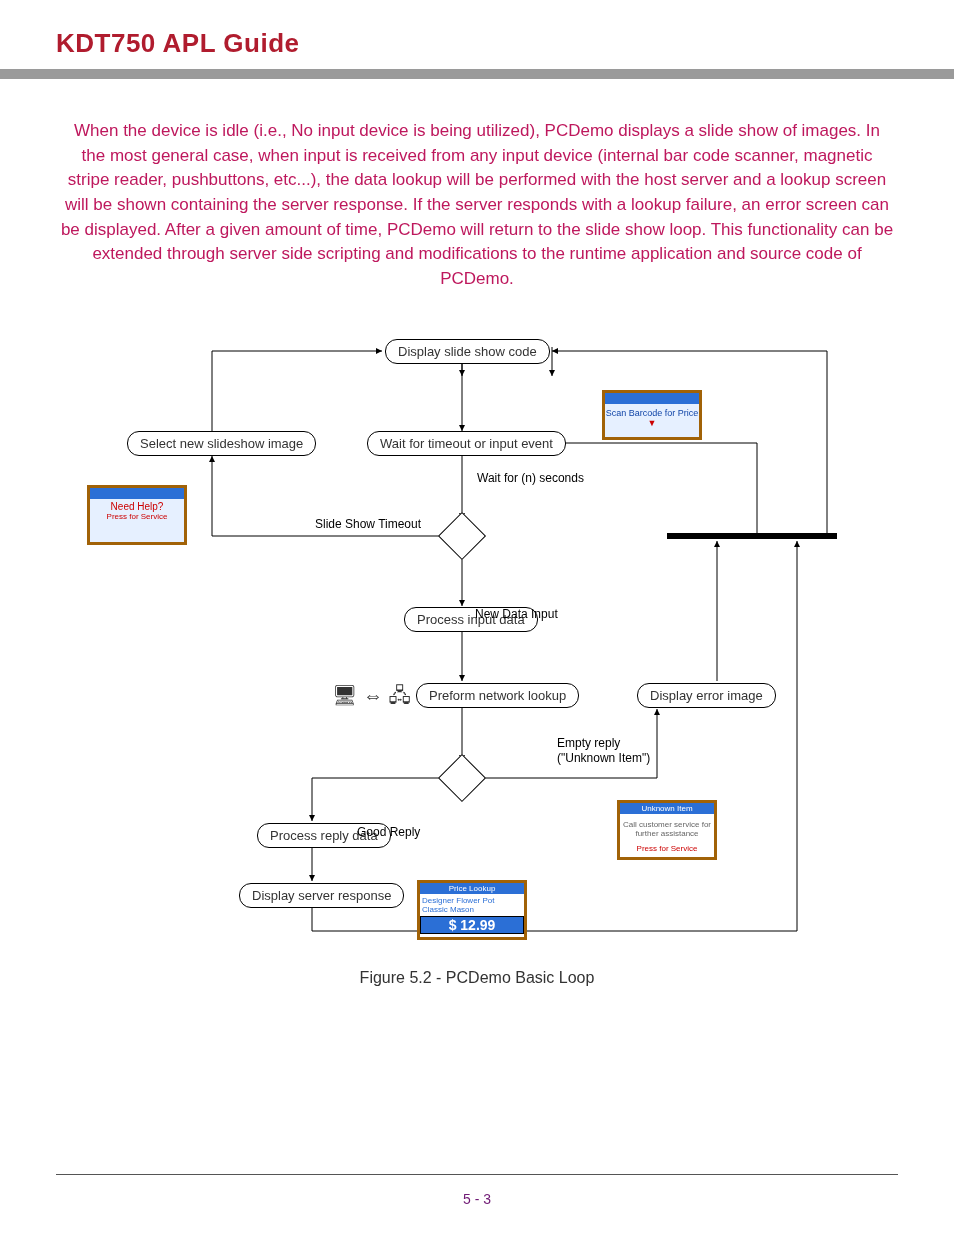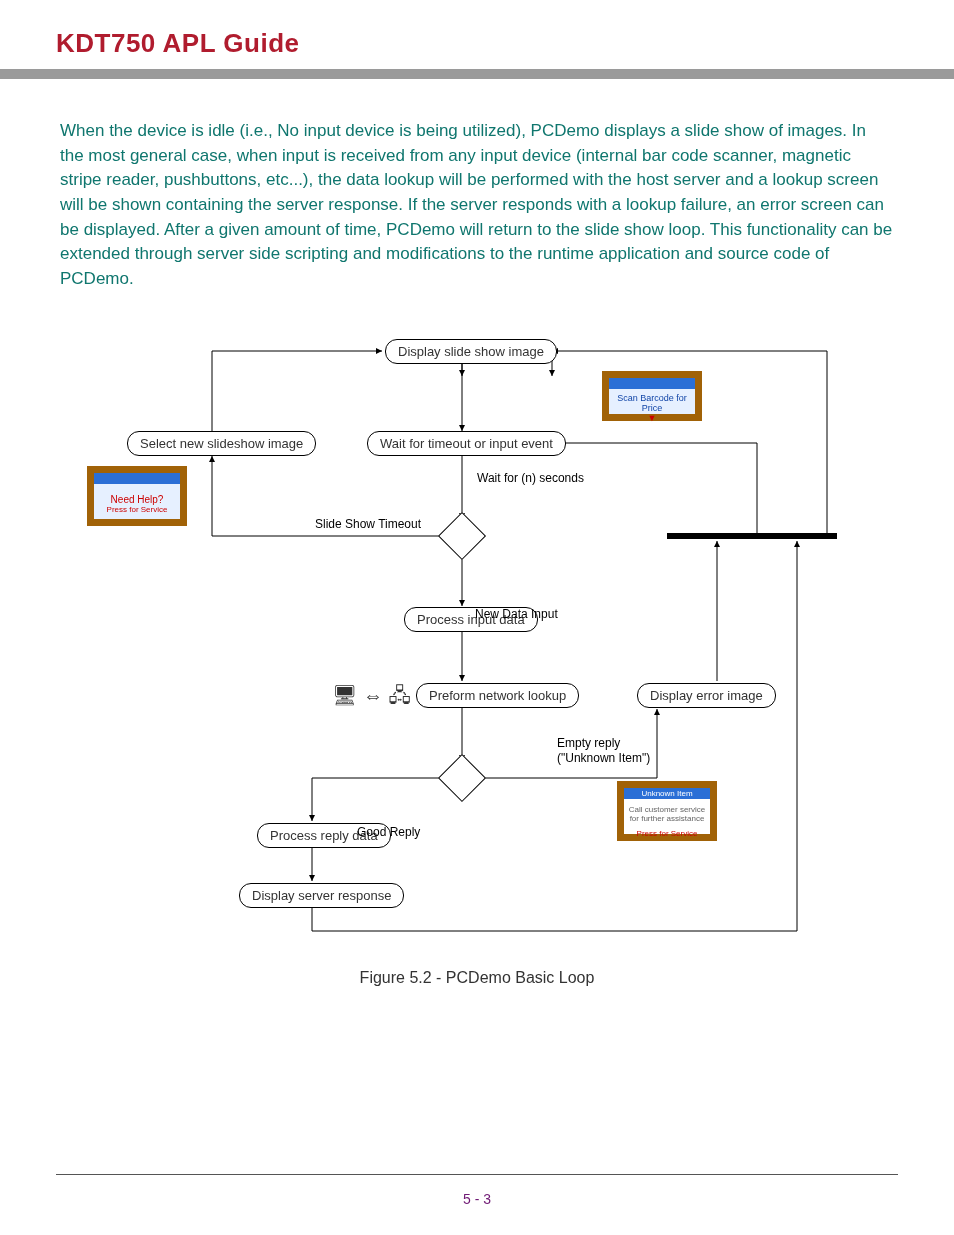--- a/index.html
+++ b/index.html
@@ -22,21 +22,22 @@
   }
   .rule {
     height: 10px;
     background: #9a9a9a;
     width: 100%;
   }
   .bodytext {
     padding: 40px 60px 0 60px;
     font-size: 17px;
     line-height: 1.45;
-    color: #0f766e;
+    color: #be185d;
+    text-align: center;
   }
   .figure-wrap {
     position: relative;
     margin: 30px auto 0 auto;
     width: 840px;
     height: 640px;
   }
   .node {
     position: absolute;
     background: #fff;
@@ -55,24 +56,25 @@
     background: #fff;
   }
   .label {
     position: absolute;
     font-size: 12px;
     color: #000;
     white-space: nowrap;
   }
   .thumb {
     position: absolute;
-    border: 7px solid #a16207;
+    border: 3px solid #a16207;
     background: #e6f0ff;
     font-size: 9px;
     text-align: center;
+    margin-top: 19px;
   }
   .thumb .bar { background: #2b6fd6; color: #fff; font-size: 8px; padding: 1px 0; }
   .caption {
     text-align: center;
     font-weight: 400;
     font-size: 16px;
     margin-top: 8px;
   }
   .footer-line {
     position: absolute;
@@ -146,21 +148,21 @@
 
     <line x1="495" y1="122" x2="700" y2="122" stroke="#000"></line>
     <line x1="700" y1="122" x2="700" y2="212" stroke="#000"></line>
 
     <rect x="610" y="212" width="170" height="6" fill="#000"></rect>
 
     <line x1="770" y1="212" x2="770" y2="30" stroke="#000"></line>
     <line x1="770" y1="30" x2="495" y2="30" stroke="#000" marker-end="url(#ah)"></line>
   </svg>
 
-  <div class="node" style="left:328px; top:18px;">Display slide show image</div>
+  <div class="node" style="left:328px; top:18px;">Display slide show code</div>
   <div class="node" style="left:310px; top:110px;">Wait for timeout or input event</div>
   <div class="node" style="left:70px; top:110px;">Select new slideshow image</div>
   <div class="diamond" style="left:388px; top:198px;"></div>
   <div class="node" style="left:347px; top:286px;">Process input data</div>
   <div class="node" style="left:332px; top:362px;margin-left:27px;">Preform network lookup</div>
   <div class="diamond" style="left:388px; top:440px;"></div>
   <div class="node" style="left:580px; top:362px;">Display error image</div>
   <div class="node" style="left:200px; top:502px;">Process reply data</div>
   <div class="node" style="left:182px; top:562px;">Display server response</div>
 
@@ -171,28 +173,33 @@
   <div class="label" style="left:500px; top:415px;">Empty reply</div>
   <div class="label" style="left:500px; top:430px;">("Unknown Item")</div>
 
   <div class="thumb" style="left:545px; top:50px; width:100px; height:50px;">
     <div class="bar">&nbsp;</div>
     <div style="color:#1246a8; font-size:9px; padding-top:4px;">Scan Barcode for Price</div>
     <div style="color:#c00;">▼</div>
   </div>
   <div class="thumb" style="left:30px; top:145px; width:100px; height:60px;">
     <div class="bar">&nbsp;</div>
-    <div style="color:#c00; font-size:10px; padding-top:10px;">Need Help?</div>
+    <div style="color:#c00; font-size:10px; padding-top:2px;">Need Help?</div>
     <div style="color:#c00; font-size:8px;">Press for Service</div>
   </div>
   <div class="thumb" style="left:560px; top:460px; width:100px; height:60px; background:#fff;">
     <div class="bar">Unknown Item</div>
     <div style="font-size:8px; color:#666; padding:6px 2px;">Call customer service for further assistance</div>
     <div style="color:#c00; font-size:8px;">Press for Service</div>
   </div>
+  <div class="thumb" style="left:360px; top:540px; width:110px; height:60px; background:#fff;">
+    <div class="bar">Price Lookup</div>
+    <div style="font-size:8px; color:#2b6fd6; text-align:left; padding:2px;">Designer Flower Pot<br>Classic Mason</div>
+    <div style="background:#2b6fd6; color:#fff; font-size:14px; font-weight:bold; border:1px solid #000;">$ 12.99</div>
+  </div>
 
   <div style="position:absolute; left:275px; top:360px; font-size:20px;">🖥 ⇔ 🖧</div>
 
 </div>
 
 <div class="caption">Figure 5.2 - PCDemo Basic Loop</div>
 
 <div class="footer-line"></div>
 <div class="pagenum">5 - 3</div>
 

